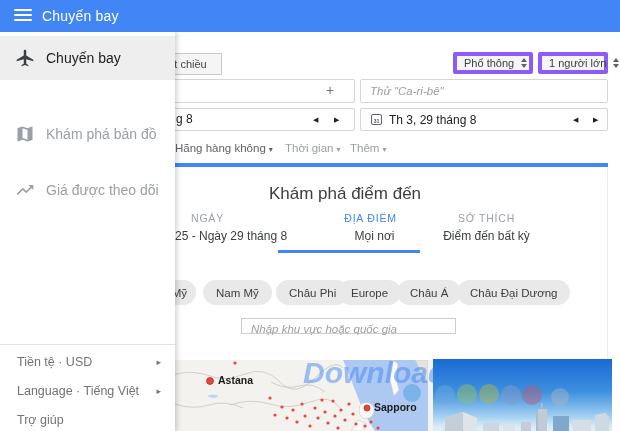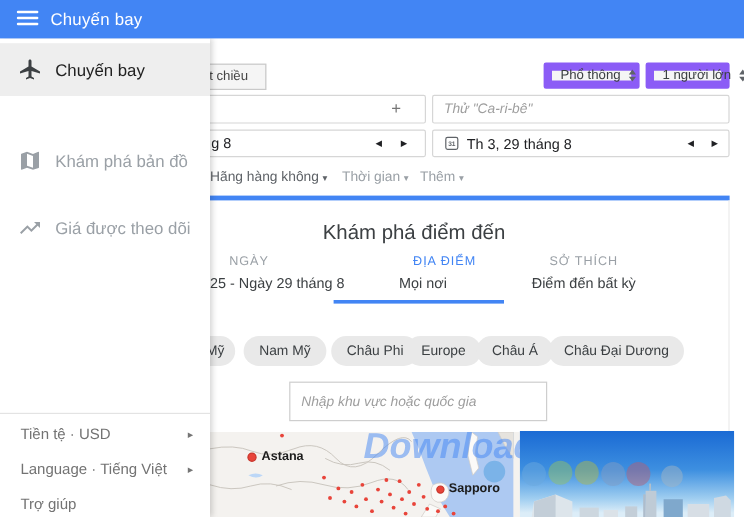--- a/index.html
+++ b/index.html
@@ -29,21 +29,21 @@
   .side-small { position:absolute; left:0; width:175px; height:24px; display:flex; align-items:center; cursor:pointer; }
   .side-small .lbl { margin-left:17px; font-size:12.5px; color:#737373; white-space:nowrap; }
   .side-small .chev { position:absolute; right:14px; font-size:9px; color:#757575; }
 
   
   .seg-group { left:144px; top:53px; height:22px; display:flex; }
   .seg-btn { height:22px; background:#f5f5f5; border:1px solid #c9c9c9; border-left:none;
              font-size:11px; font-weight:500; color:#444; display:flex; align-items:center; justify-content:center;
              padding:0 14px; cursor:pointer; white-space:nowrap; }
   .seg-btn:first-child { border-left:1px solid #c9c9c9; }
-  .dd-btn { top:52px; height:22px; background:#f5f5f5; border:7px solid #8b5cf6; border-radius:2px;
+  .dd-btn { top:52px; height:22px; background:#f5f5f5; border:4px solid #8b5cf6; border-radius:2px;
             display:flex; align-items:center; justify-content:space-between; padding:0 7px;
             font-size:11px; color:#3c4043; cursor:pointer; white-space:nowrap; }
   .unfold { display:flex; flex-direction:column; align-items:center; margin-left:7px; }
   .unfold i { width:0; height:0; border-left:3.5px solid transparent; border-right:3.5px solid transparent; display:block; }
   .unfold .up { border-bottom:4px solid #5f6368; margin-bottom:2px; }
   .unfold .down { border-top:4px solid #5f6368; }
 
   
   .field { background:#fff; border:1px solid #d6d6d6; border-radius:2px; }
   .fld-row1-left { left:120px; top:79px; width:235px; height:24px; }
@@ -75,21 +75,21 @@
   .tab-label { top:212px; font-size:10.5px; letter-spacing:.8px; color:#9aa0a6; font-weight:500;
                text-align:center; cursor:pointer; white-space:nowrap; }
   .tab-label.active { color:#4285f4; }
   .tab-sub { top:229px; font-size:12px; color:#3c4043; text-align:center; cursor:pointer; white-space:nowrap; }
   .tab-underline { left:278px; top:250px; width:142px; height:3px; background:#4285f4; }
 
   .chip { top:280px; height:25px; background:#e9e9e9; border-radius:13px; display:flex; align-items:center;
           justify-content:center; font-size:11.5px; color:#3c4043; cursor:pointer; white-space:nowrap; padding:0 13px; }
   .chip.cut { justify-content:flex-end; padding-right:9px; }
 
-  .region-input { left:241px; top:318px; width:215px; height:33px; background:#fff; border:1px solid #cecece; }
+  .region-input { left:241px; top:318px; width:215px; height:16px; background:#fff; border:1px solid #cecece; }
 
   
   .map { left:175px; top:360px; width:295px; height:71px; overflow:hidden; background:#f4f2ef; }
   .map svg { display:block; }
   .map-label { position:absolute; font-size:10.5px; font-weight:bold; color:#1b1b1b; }
   .map-watermark { position:absolute; left:128px; top:-4px; font-size:30px; font-weight:bold; font-style:italic;
                    color:rgba(66,133,244,.5); letter-spacing:0; white-space:nowrap; }
 
   
   .photo { left:433px; top:359px; width:179px; height:72px; overflow:hidden; }
@@ -150,21 +150,21 @@
 
     <div class="abs blue-line"></div>
     <div class="abs card-right-border"></div>
     <div class="abs explore-title">Khám phá điểm đến</div>
 
     <div class="abs tab-label" style="left:160px; width:95px;">NGÀY</div>
     <div class="abs tab-label active" style="left:323px; width:95px;">ĐỊA ĐIỂM</div>
     <div class="abs tab-label" style="left:439px; width:95px;">SỞ THÍCH</div>
 
     <div class="abs tab-sub" style="left:175px;">25 - Ngày 29 tháng 8</div>
-    <div class="abs tab-sub" style="left:305px; width:95px;">Mọi nơi</div>
+    <div class="abs tab-sub" style="left:327px; width:95px;">Mọi nơi</div>
     <div class="abs tab-sub" style="left:439px; width:95px;">Điểm đến bất kỳ</div>
     <div class="abs tab-underline"></div>
 
     <div class="abs chip cut" style="left:148px; width:48px;">Mỹ</div>
     <div class="abs chip" style="left:203px;">Nam Mỹ</div>
     <div class="abs chip" style="left:276px;">Châu Phi</div>
     <div class="abs chip" style="left:338px;">Europe</div>
     <div class="abs chip" style="left:397px;">Châu Á</div>
     <div class="abs chip" style="left:457px;">Châu Đại Dương</div>
 

